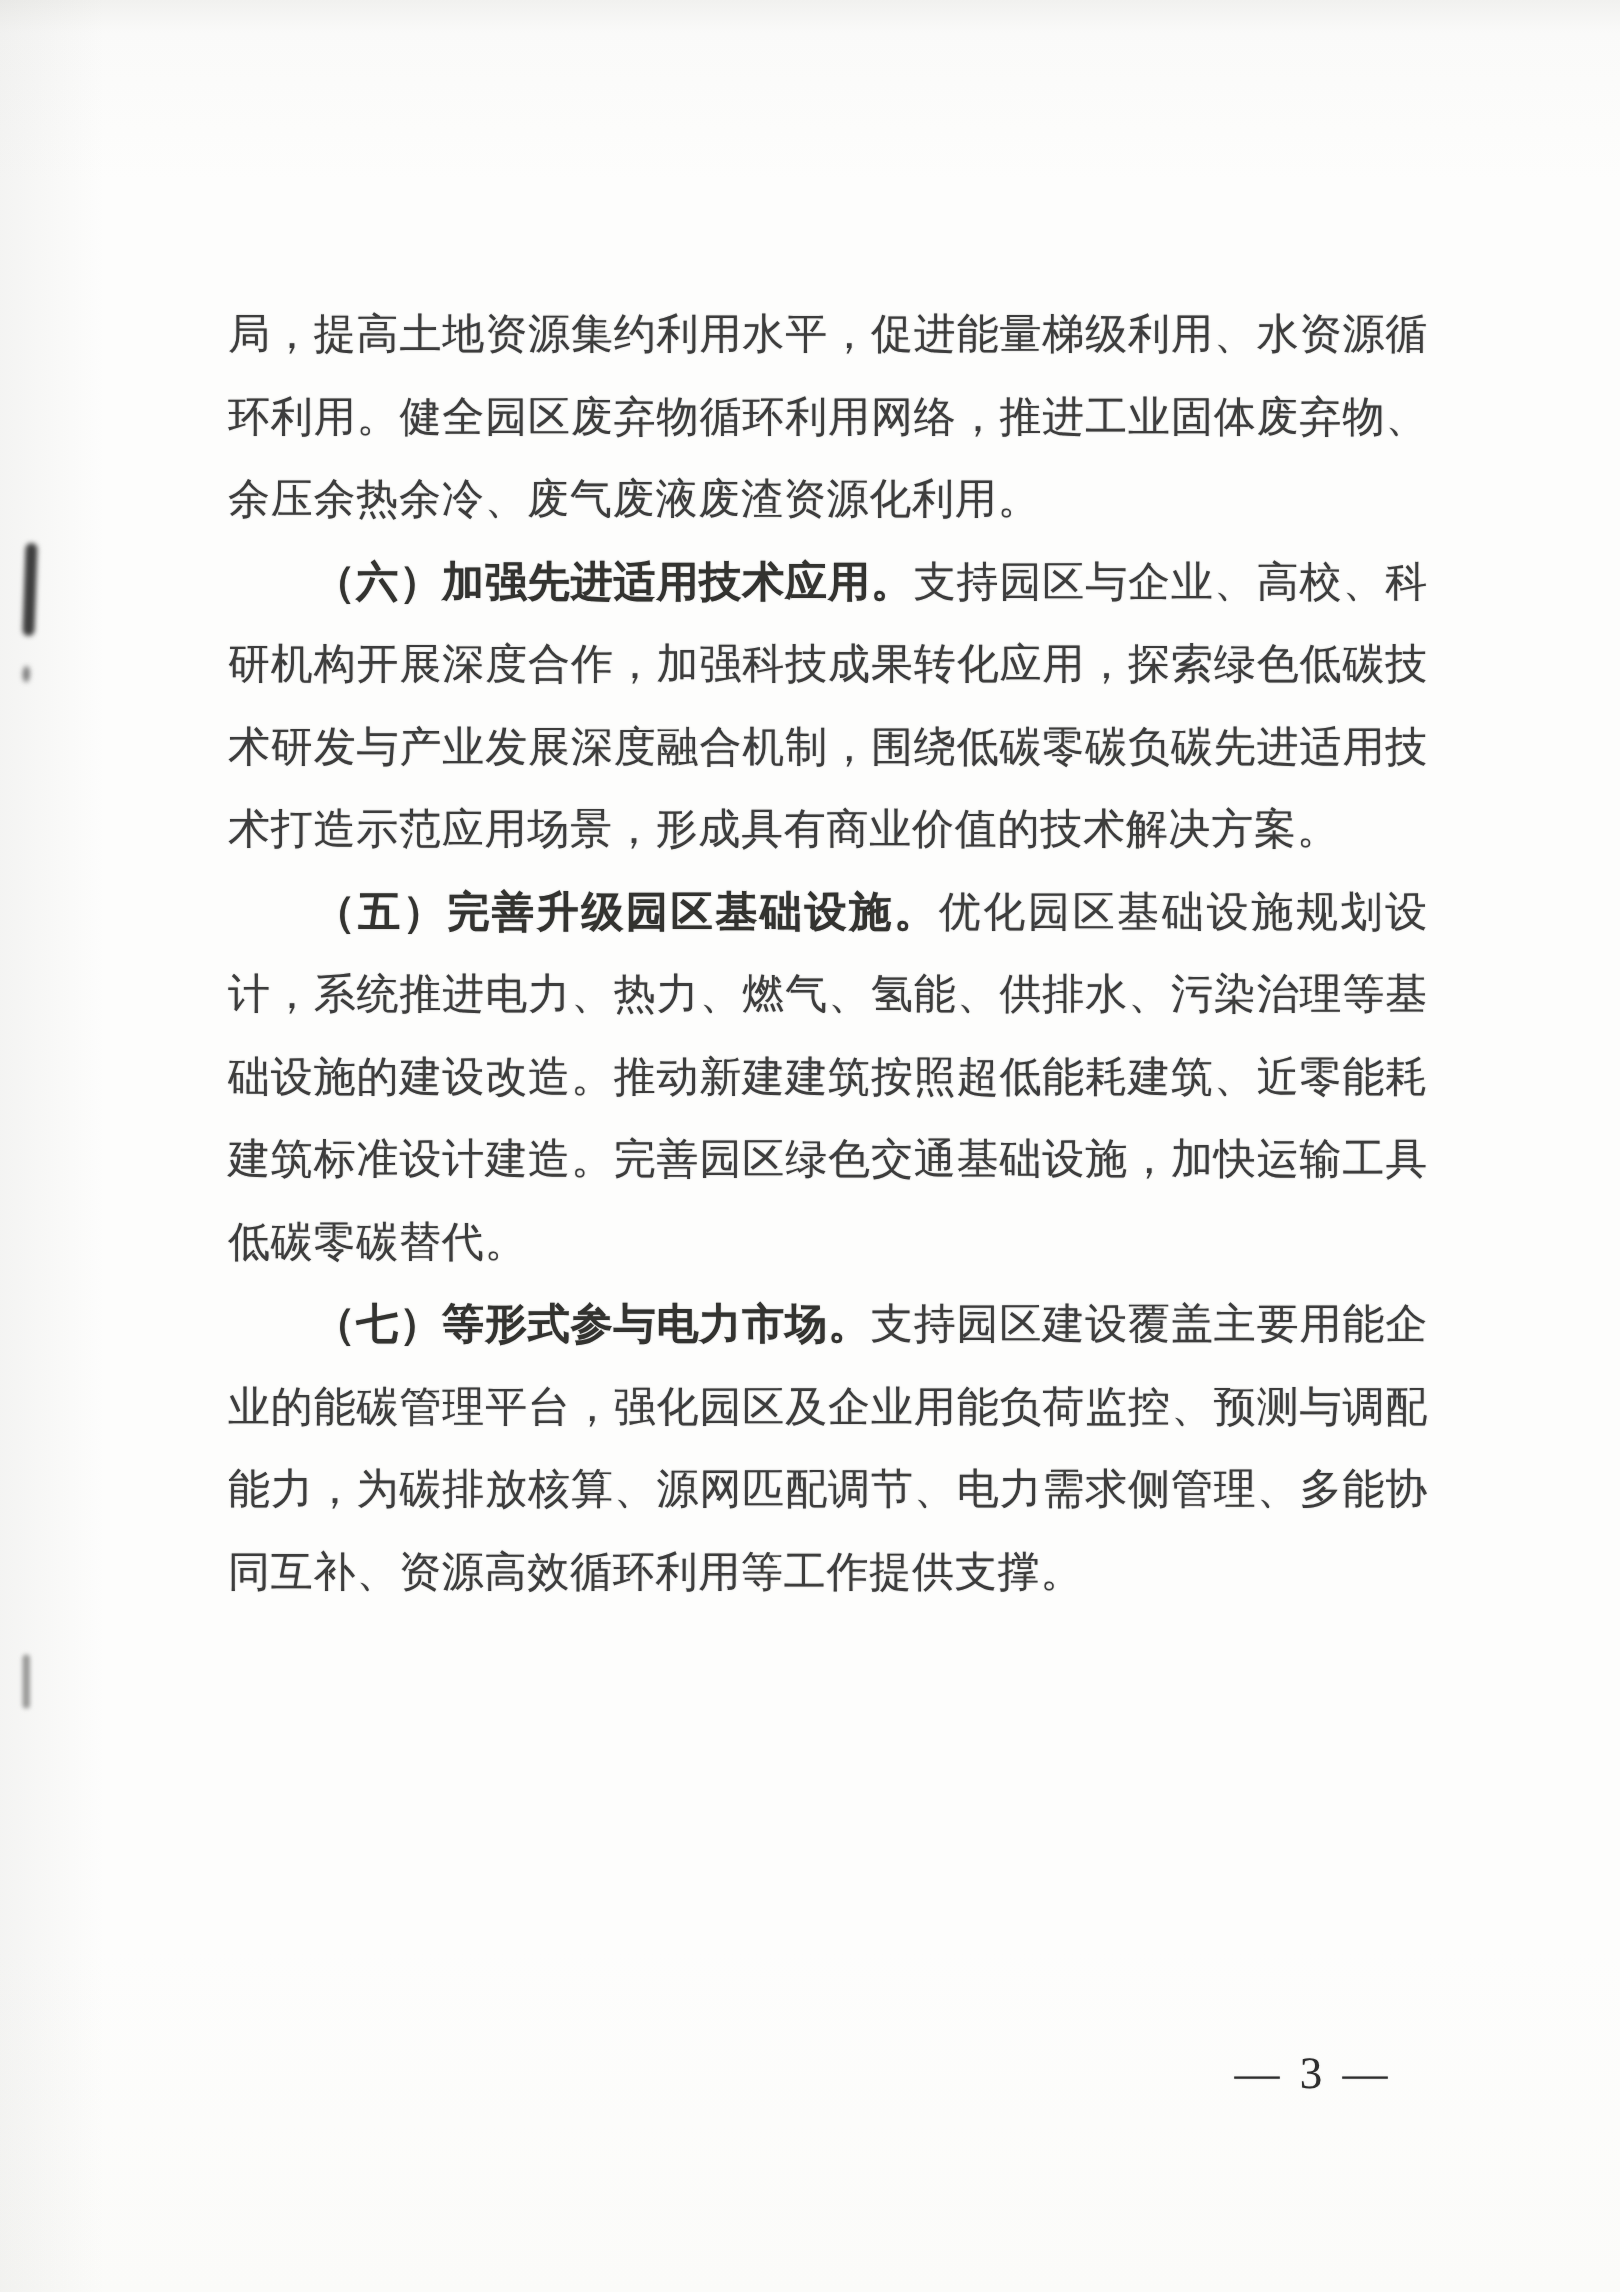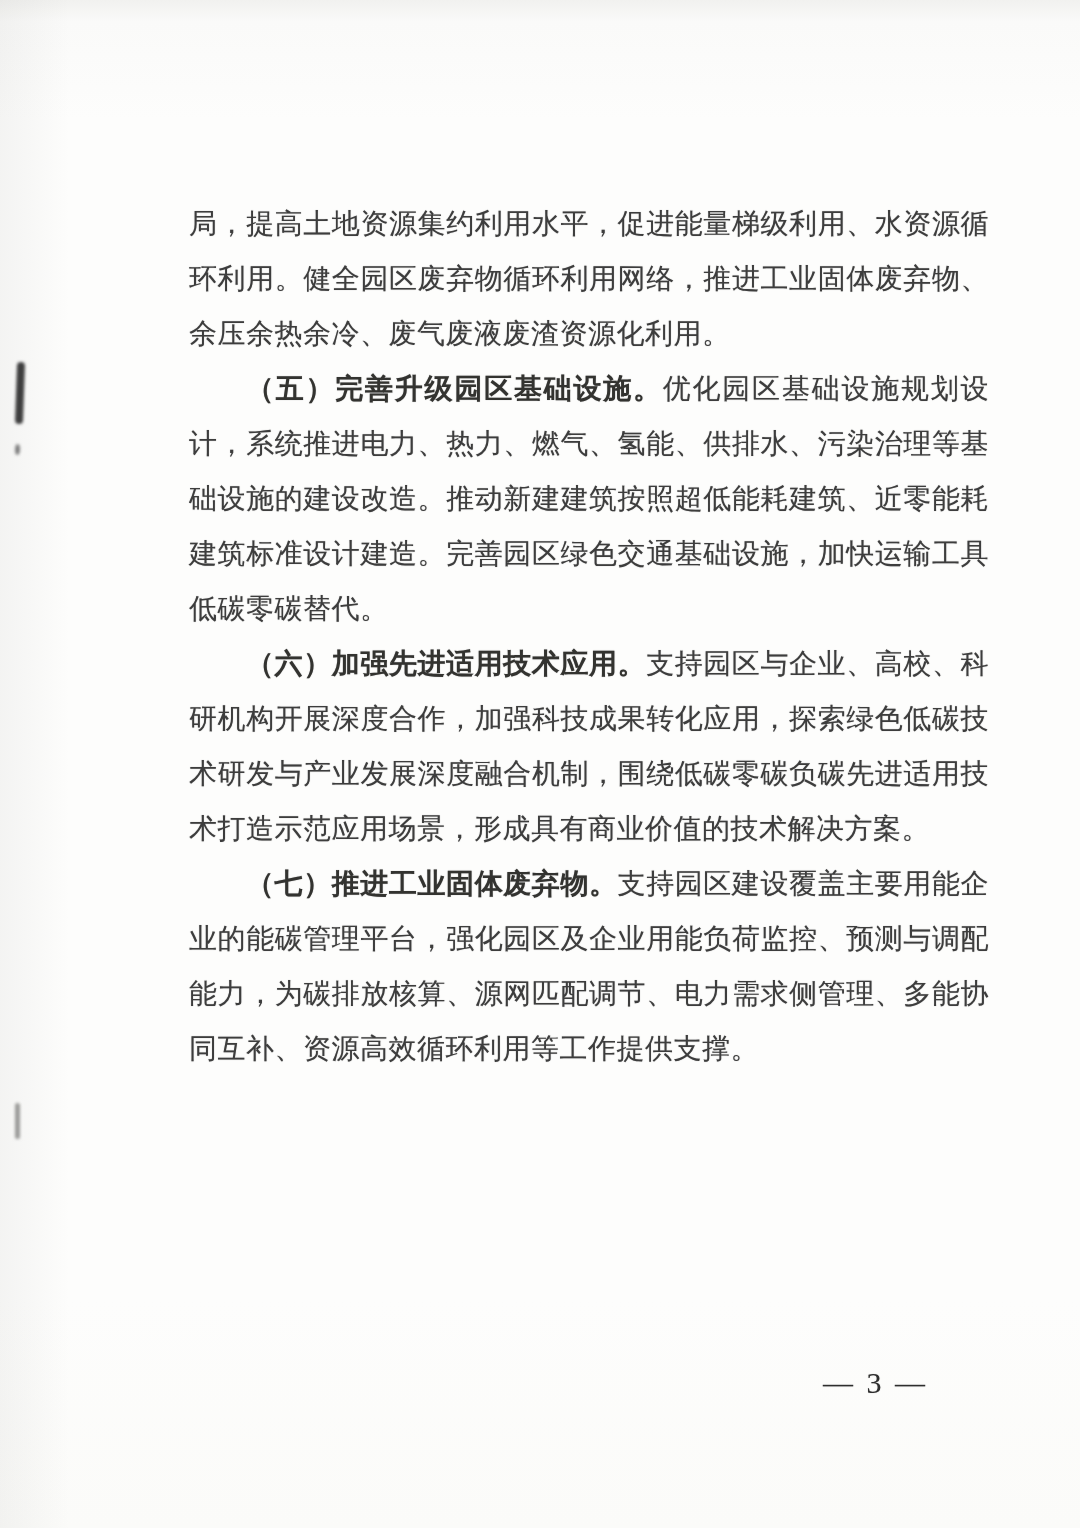--- a/index.html
+++ b/index.html
@@ -37,21 +37,20 @@
     left: 152px;
     top: 196px;
     width: 800px;
     font-size: 28px;
     letter-spacing: 0.5px;
     line-height: 55px;
     color: #3d3d3d;
     text-align: justify;
     text-align-last: left;
     text-shadow: 0 0 1px rgba(55,55,55,0.45);
-    margin-left: 37px;
   }
   .para {
     margin: 0;
     padding: 0;
   }
   .para.indent {
     text-indent: 57px;
   }
   .lead {
     font-weight: 700;
@@ -105,24 +104,24 @@
 
 <div class="page">
 
   <div class="scan-mark mark-top"></div>
   <div class="scan-mark mark-bottom"></div>
 
   <main class="text-block">
 
     <p class="para"><strong class="lead"></strong><span>局，提高土地资源集约利用水平，促进能量梯级利用、水资源循环利用。健全园区废弃物循环利用网络，推进工业固体废弃物、余压余热余冷、废气废液废渣资源化利用。</span></p>
 
+    <p class="para indent"><strong class="lead">（六）加强先进适用技术应用。</strong><span>支持园区与企业、高校、科研机构开展深度合作，加强科技成果转化应用，探索绿色低碳技术研发与产业发展深度融合机制，围绕低碳零碳负碳先进适用技术打造示范应用场景，形成具有商业价值的技术解决方案。</span></p>
+
     <p class="para indent"><strong class="lead">（五）完善升级园区基础设施。</strong><span>优化园区基础设施规划设计，系统推进电力、热力、燃气、氢能、供排水、污染治理等基础设施的建设改造。推动新建建筑按照超低能耗建筑、近零能耗建筑标准设计建造。完善园区绿色交通基础设施，加快运输工具低碳零碳替代。</span></p>
 
-    <p class="para indent"><strong class="lead">（六）加强先进适用技术应用。</strong><span>支持园区与企业、高校、科研机构开展深度合作，加强科技成果转化应用，探索绿色低碳技术研发与产业发展深度融合机制，围绕低碳零碳负碳先进适用技术打造示范应用场景，形成具有商业价值的技术解决方案。</span></p>
-
-    <p class="para indent"><strong class="lead">（七）推进工业固体废弃物。</strong><span>支持园区建设覆盖主要用能企业的能碳管理平台，强化园区及企业用能负荷监控、预测与调配能力，为碳排放核算、源网匹配调节、电力需求侧管理、多能协同互补、资源高效循环利用等工作提供支撑。</span></p>
+    <p class="para indent"><strong class="lead">（七）等形式参与电力市场。</strong><span>支持园区建设覆盖主要用能企业的能碳管理平台，强化园区及企业用能负荷监控、预测与调配能力，为碳排放核算、源网匹配调节、电力需求侧管理、多能协同互补、资源高效循环利用等工作提供支撑。</span></p>
 
 
   </main>
 
   <div class="page-number">— 3 —</div>
 
 </div>
 
 </body></html>

